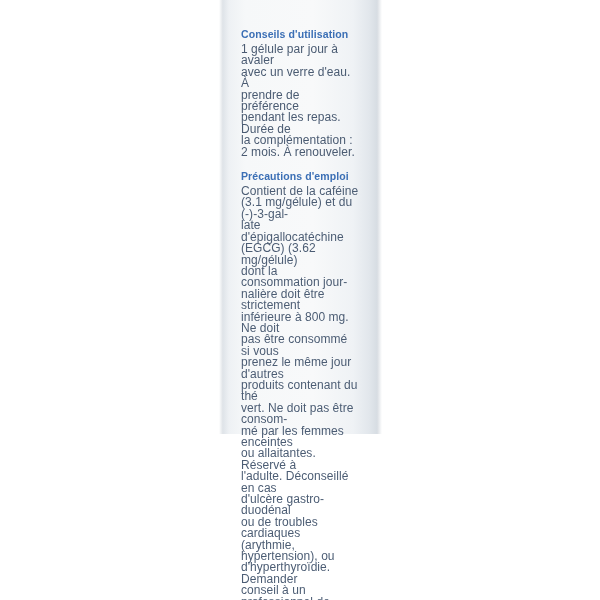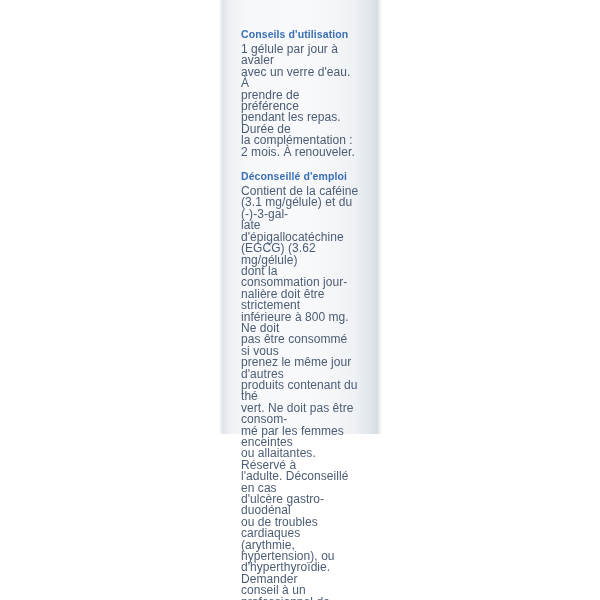--- a/index.html
+++ b/index.html
@@ -96,21 +96,21 @@
     <div class="content">
 
       <h2 class="heading">Conseils d'utilisation</h2>
       <p class="body-text">1 gélule par jour à avaler
 avec un verre d'eau. À
 prendre de préférence
 pendant les repas. Durée de
 la complémentation :
 2 mois. À renouveler.</p>
 
-      <h2 class="heading second">Déconseillé d'emploi</h2>
+      <h2 class="heading second">Précautions d'emploi</h2>
       <p class="body-text precautions">Contient de la caféine
 (3.1 mg/gélule) et du (-)-3-gal-
 late d'épigallocatéchine
 (EGCG) (3.62 mg/gélule)
 dont la consommation jour-
 nalière doit être strictement
 inférieure à 800 mg. Ne doit
 pas être consommé si vous
 prenez le même jour d'autres
 produits contenant du thé

